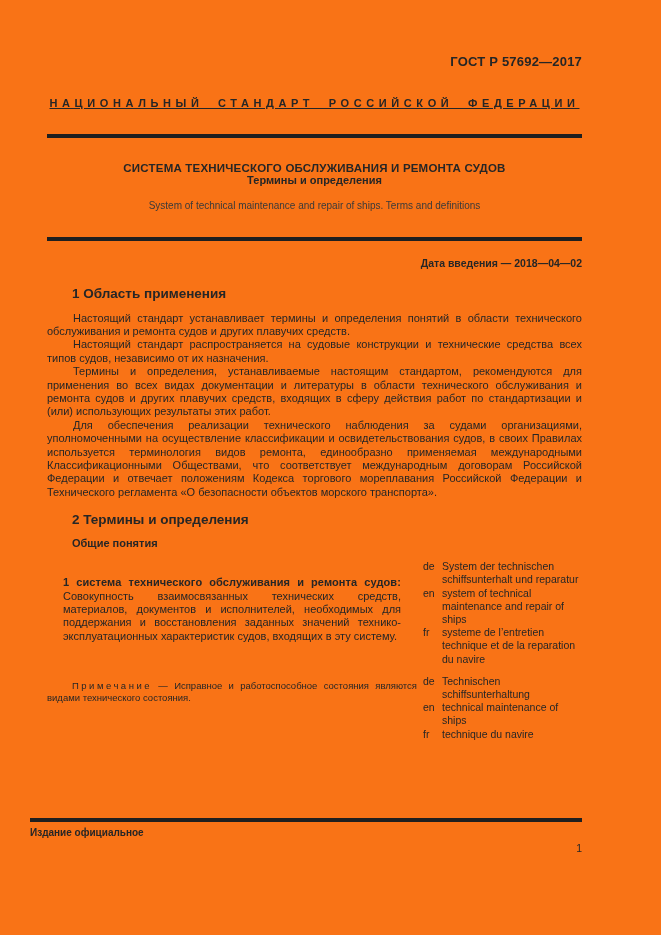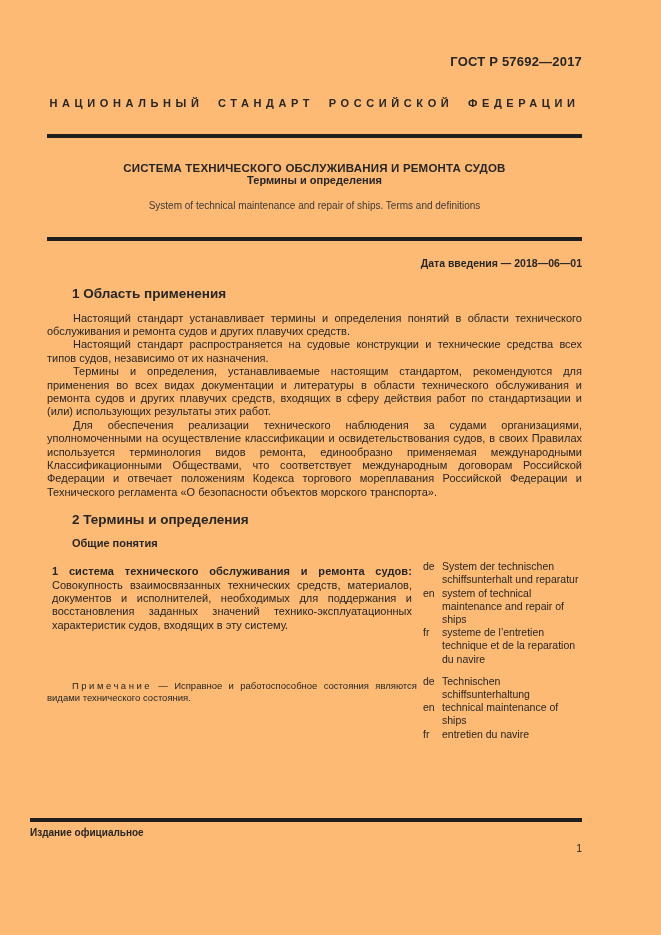--- a/index.html
+++ b/index.html
@@ -5,37 +5,38 @@
   html,body{margin:0;padding:0;}
   body{
     background:#e9e9ea;
     font-family:"Liberation Sans","DejaVu Sans",sans-serif;
     -webkit-font-smoothing:antialiased;
   }
   .page{
     position:relative;
     width:661px;height:935px;
     margin:0 auto;
-    background:#fdba74;
+    background:#f97316;
     color:#262626;
     overflow:hidden;
   }
   .content{padding:0 79px 0 47px;}
   .doc-code{
     margin-top:54px;
     text-align:right;
     font-size:13px;font-weight:bold;
     letter-spacing:.2px;
   }
   .banner{
     margin-top:28px;
     font-size:11px;font-weight:bold;
     letter-spacing:4.6px;word-spacing:7px;
     white-space:nowrap;
     text-align:center;
+    text-decoration:underline;
   }
   .rule{height:4px;background:#1f1f1f;border:0;margin:0;}
   .rule-header{margin-top:25px;}
   .doc-title{
     margin-top:24px;
     text-align:center;
     font-size:11.5px;font-weight:bold;
     letter-spacing:.2px;
   }
   .doc-subtitle{
@@ -73,21 +74,21 @@
   .body-p.first{margin-top:10px;}
   .terms{margin-top:10px;}
   .term-row{
     display:grid;
     grid-template-columns:370px 1fr;
     column-gap:6px;
     margin-top:9px;
   }
   .term-row.first{margin-top:0;}
   .term-def{
-    margin:5px;
+    margin:16px;
     font-size:11px;line-height:13.4px;
     text-align:justify;
   }
   .term-def b{letter-spacing:.1px;}
   .note{
     margin:5px 0 0 0;
     font-size:9.5px;line-height:12.5px;
     text-align:justify;
     text-indent:25px;
   }
@@ -123,21 +124,21 @@
     <div class="banner">НАЦИОНАЛЬНЫЙ СТАНДАРТ РОССИЙСКОЙ ФЕДЕРАЦИИ</div>
 
     <div class="rule rule-header"></div>
 
     <div class="doc-title">СИСТЕМА ТЕХНИЧЕСКОГО ОБСЛУЖИВАНИЯ И РЕМОНТА СУДОВ</div>
     <div class="doc-subtitle">Термины и определения</div>
     <div class="doc-subtitle-en">System of technical maintenance and repair of ships. Terms and definitions</div>
 
     <div class="rule rule-title"></div>
 
-    <div class="effective-date">Дата введения — 2018—06—01</div>
+    <div class="effective-date">Дата введения — 2018—04—02</div>
 
     <h2 class="sec">1 Область применения</h2>
 
     <p class="body-p first">Настоящий стандарт устанавливает термины и определения понятий в области технического обслуживания и ремонта судов и других плавучих средств.</p>
     <p class="body-p">Настоящий стандарт распространяется на судовые конструкции и технические средства всех типов судов, независимо от их назначения.</p>
     <p class="body-p">Термины и определения, устанавливаемые настоящим стандартом, рекомендуются для применения во всех видах документации и литературы в области технического обслуживания и ремонта судов и других плавучих средств, входящих в сферу действия работ по стандартизации и (или) использующих результаты этих работ.</p>
     <p class="body-p">Для обеспечения реализации технического наблюдения за судами организациями, уполномоченными на осуществление классификации и освидетельствования судов, в своих Правилах используется терминология видов ремонта, единообразно применяемая международными Классификационными Обществами, что соответствует международным договорам Российской Федерации и отвечает положениям Кодекса торгового мореплавания Российской Федерации и Технического регламента «О безопасности объектов морского транспорта».</p>
 
     <h2 class="sec sec2">2 Термины и определения</h2>
     <div class="sub-sec">Общие понятия</div>
@@ -172,21 +173,21 @@
           <div class="tr-row">
             <span>de</span>
             <span>Technischen schiffsunterhaltung</span>
           </div>
           <div class="tr-row">
             <span>en</span>
             <span>technical maintenance of ships</span>
           </div>
           <div class="tr-row">
             <span>fr</span>
-            <span>entretien du navire</span>
+            <span>technique du navire</span>
           </div>
         </div>
       </div>
 
     </section>
   </div>
 
   <div class="footer">
     <div class="rule rule-footer"></div>
     <div class="official">Издание официальное</div>

